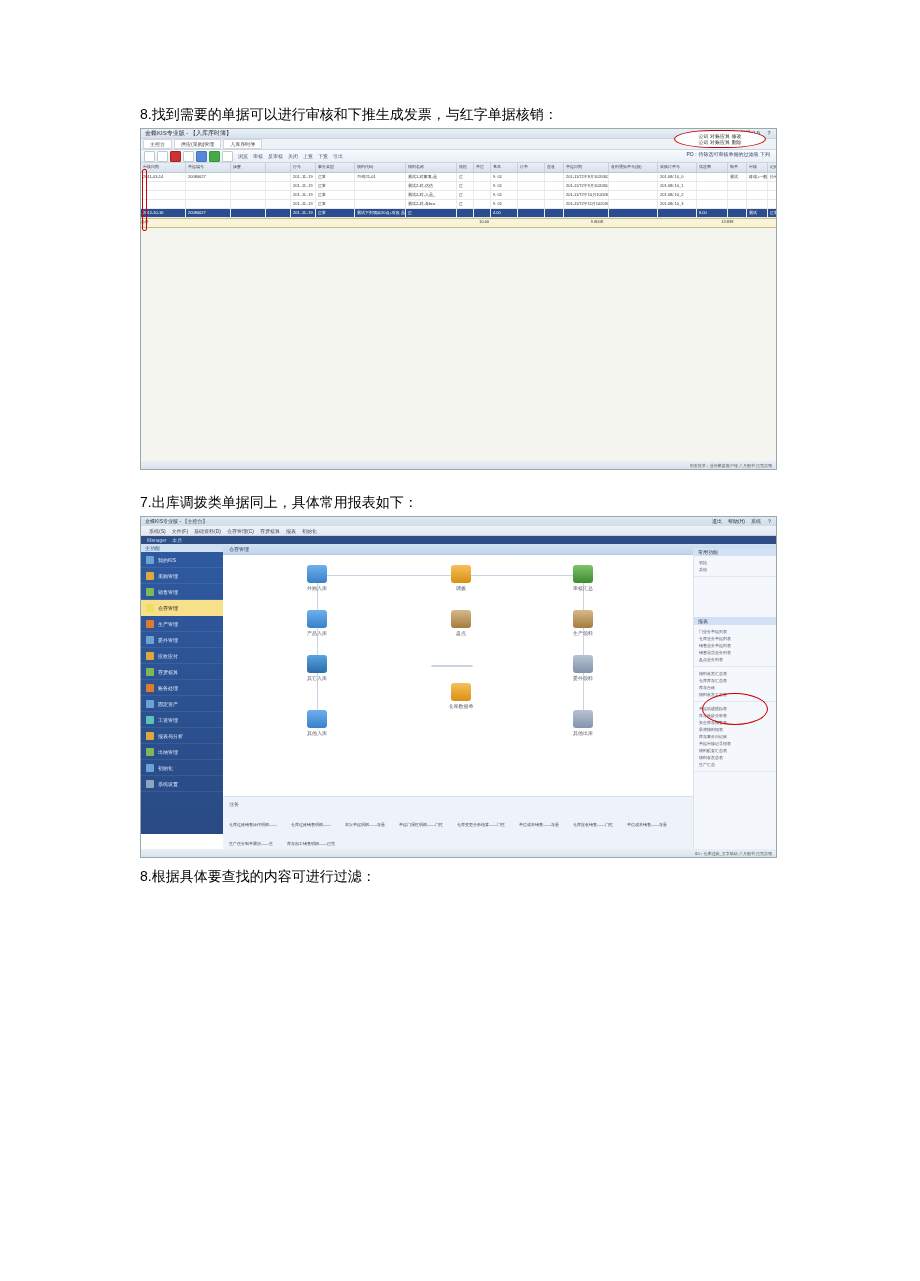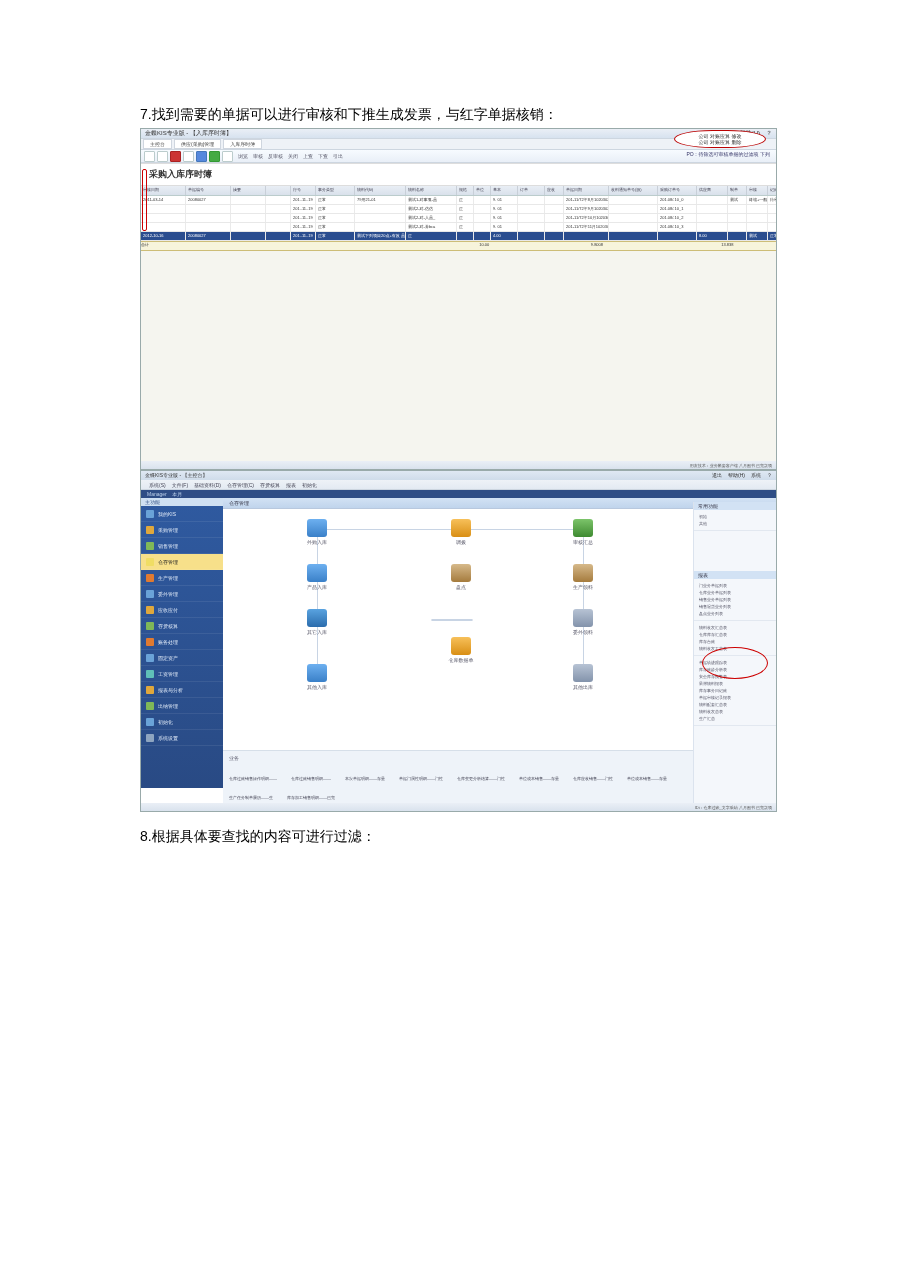--- a/index.html
+++ b/index.html
@@ -405,21 +405,21 @@
   .icn-ship  { background: linear-gradient(#7cc46a,#3e8a31); }
   .icn-doc   { background: linear-gradient(#b7c3d4,#8393ab); }
   .icn-box   { background: linear-gradient(#d6b98a,#a57b3d); }
   .icn-blue  { background: linear-gradient(#59a3e0,#2b6cac); }
 </style>
 </head>
 <body>
 
 <div class="page">
 
-  <div class="step-text">7.找到需要的单据可以进行审核和下推生成发票，与红字单据核销：</div>
+  <div class="step-text">8.找到需要的单据可以进行审核和下推生成发票，与红字单据核销：</div>
 
   <div class="ss1">
     <div class="titlebar">
       <span>金蝶KIS专业版 - 【入库序时簿】</span>
       <span class="right">
         <span>帮助(H)</span>
         <span>？</span>
       </span>
     </div>
     <div class="tabs">
@@ -443,21 +443,20 @@
       <span class="tlabel">下查</span>
       <span class="tlabel">引出</span>
     </div>
 
     <div class="ann-box">
       <span>公司 对账应算 修改</span>
       <span>公司 对账应算 删除</span>
     </div>
     <div class="subnote">PO：待筛选可审核单据的过滤项 下列</div>
 
-    <div class="sheet-title">采购入库序时簿</div>
 
     <div class="thead" id="ss1-thead">
         <div class="th" style="width: 40px;">审核日期</div>
         <div class="th" style="width: 40px;">单据编号</div>
         <div class="th" style="width: 30px;">摘要</div>
         <div class="th" style="width: 20px;"></div>
         <div class="th" style="width: 20px;">行号</div>
         <div class="th" style="width: 34px;">事务类型</div>
         <div class="th" style="width: 46px;">物料代码</div>
         <div class="th" style="width: 46px;">物料名称</div>
@@ -617,20 +616,21 @@
 
     <div class="red-side"></div>
 
     <div class="body-area"></div>
 
     <div class="statusbar">
       <span>用友技术：业务帐套客户端   八月图书  已完款项</span>
     </div>
   </div>
 
+  <div class="step-text" style="margin-top:24px">7.出库调拨类单据同上，具体常用报表如下：</div>
 
   <div class="ss2">
     <div class="titlebar">
       <span>金蝶KIS专业版 - 【主控台】</span>
       <span class="right">
         <span>退出</span>
         <span>帮助(H)</span>
         <span>系统</span>
         <span>？</span>
       </span>
@@ -823,15 +823,15 @@
         </div>
     </div>
 
     <div class="circle" style="right:8px; top:176px; width:64px; height:30px"></div>
 
     <div class="statusbar">
       <span>IDi：仓库过账_文字采纳  八月图书  已完款项</span>
     </div>
   </div>
 
-  <div class="step-text" style="margin-top:16px">8.根据具体要查找的内容可进行过滤：</div>
+  <div class="step-text" style="margin-top:10px">8.根据具体要查找的内容可进行过滤：</div>
 
 </div>
 
 </body></html>

